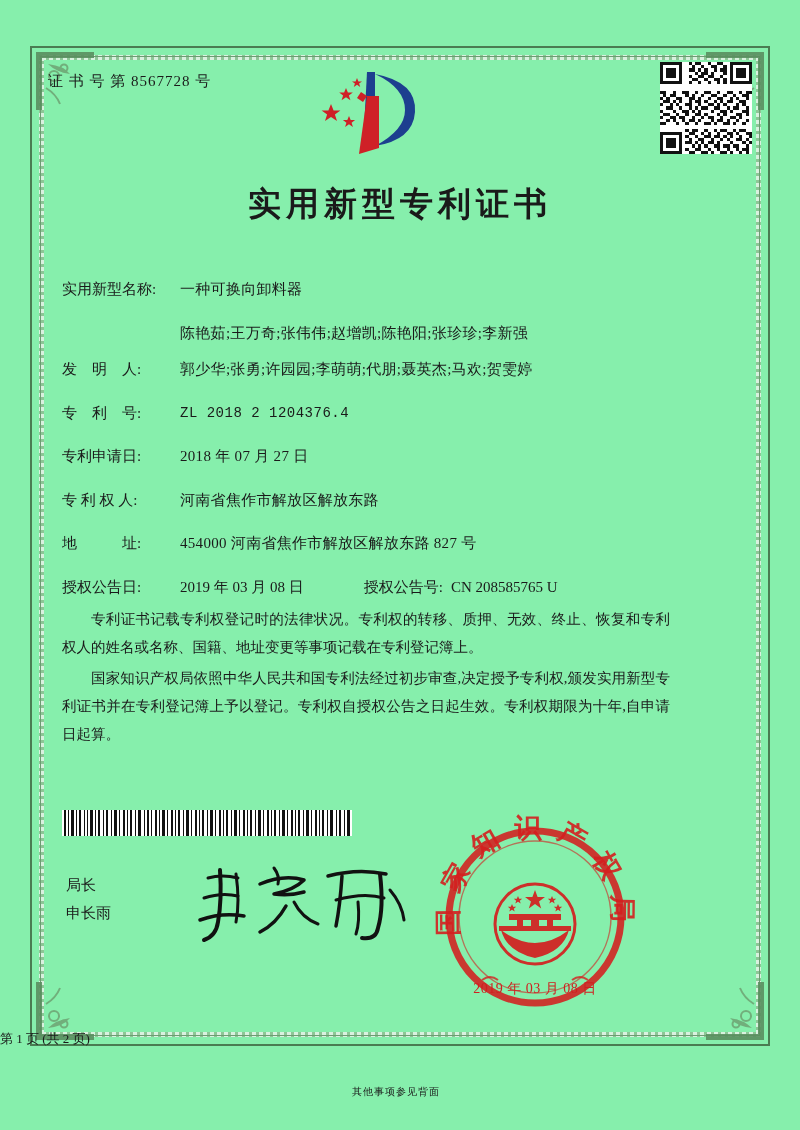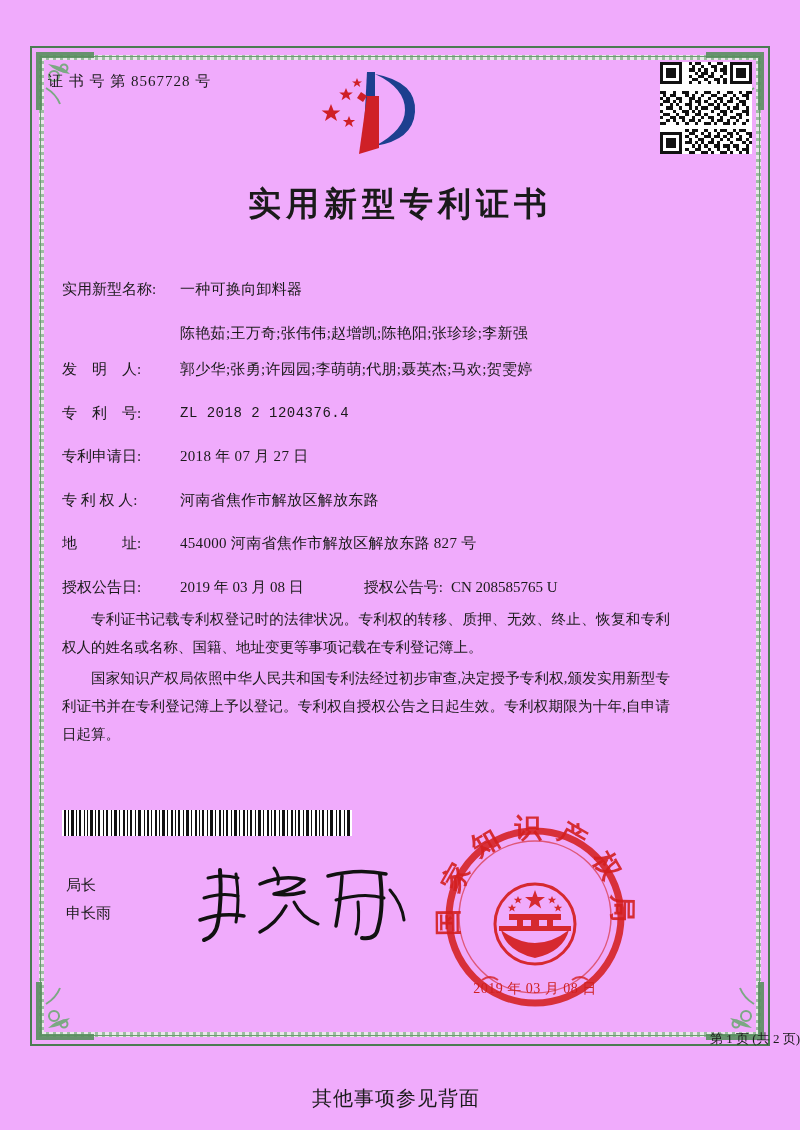--- a/index.html
+++ b/index.html
@@ -14,21 +14,21 @@
     color: #1a1a1a;
     position: relative;
     overflow: hidden;
   }
 
   .page {
     position: absolute;
     left: 0; top: 0;
     width: 800px;
     height: 1130px;
-    background: #f0abfc;
+    background: #86efac;
   }
 
   
   .border-outer {
     position: absolute;
     left: 30px; top: 46px;
     width: 740px; height: 1000px;
     border: 2px solid #4a7c52;
     box-sizing: border-box;
   }
@@ -185,28 +185,28 @@
     text-align: center;
     color: #cf2020;
     font-size: 14px;
     letter-spacing: .5px;
     font-family: "Liberation Serif", serif;
   }
 
   .page-num {
     position: absolute;
     left: 0; right: 0; top: 1030px;
-    text-align: right;
+    text-align: left;
     font-size: 13px;
   }
   .footnote {
     position: absolute;
     left: 0; right: 8px; top: 1085px;
     text-align: center;
-    font-size: 20px;
+    font-size: 10px;
     letter-spacing: 1px;
   }
 </style>
 </head>
 <body>
 
 <div class="page">
 
   <div class="border-outer"></div>
   <div class="border-guilloche"></div>

